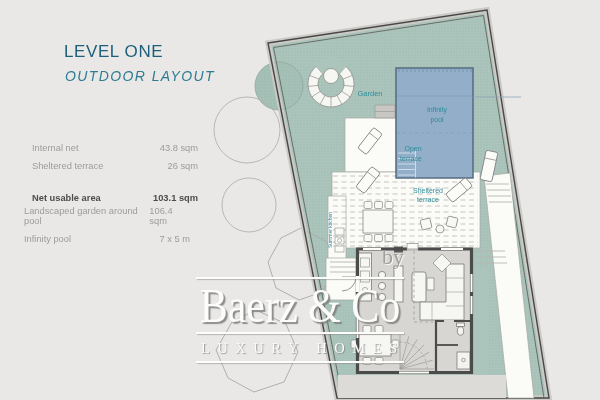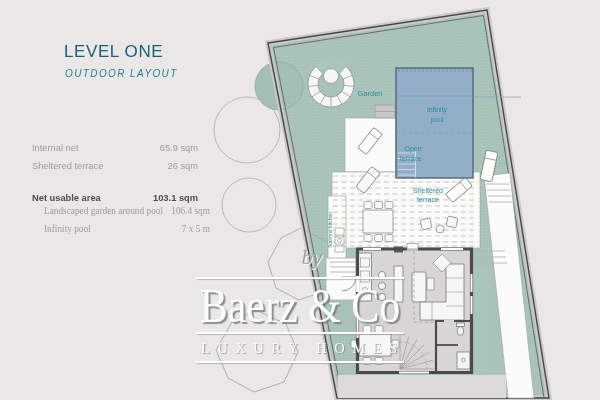--- a/index.html
+++ b/index.html
@@ -1,35 +1,35 @@
 <!DOCTYPE html>
 <html><head>
 <meta charset="utf-8">
 <style>
   html,body{margin:0;padding:0;}
   .screen{position:relative;width:600px;height:400px;background:#e9e8e6;overflow:hidden;
           font-family:"Liberation Sans",sans-serif;}
   
   .page-title{position:absolute;left:64px;top:42px;font-size:17px;font-weight:400;
               letter-spacing:.6px;color:#1d5f7b;}
-  .page-subtitle{position:absolute;left:65px;top:68px;font-size:10px;font-style:italic;
+  .page-subtitle{position:absolute;left:65px;top:68px;font-size:14px;font-style:italic;
                  letter-spacing:1.4px;color:#2d7c92;}
   .meas{position:absolute;left:32px;top:143px;width:166px;}
   .meas-row{display:flex;justify-content:space-between;font-size:9.3px;color:#9c9c9a;
             margin-bottom:8px;line-height:1.1;}
   .meas-row.emph{color:#4c4c4c;font-weight:700;margin-top:22px;}
-  .meas2{position:absolute;left:44px;top:206px;width:166px;font-family:Liberation Serif, serif;}
+  .meas2{position:absolute;left:24px;top:206px;width:166px;}
   
   svg{position:absolute;left:0;top:0;}
   .plan-label{font-family:"Liberation Sans",sans-serif;fill:#2e8d9c;}
   
   .watermark{position:absolute;left:196px;top:246px;width:208px;z-index:9;text-align:center;
              font-family:"Liberation Serif",serif;pointer-events:none;}
-  .wm-by{font-size:22px;color:#9f9f9d;text-align:center;margin:0 0 9px 24px;line-height:1;
-         text-shadow:1px 1px 0 rgba(255,255,255,.8);font-style:italic;}
+  .wm-by{font-size:22px;color:#9f9f9d;text-align:right;margin:0 0 9px 24px;line-height:1;
+         text-shadow:1px 1px 0 rgba(255,255,255,.8);}
   .wm-line{height:2px;background:#fdfdfc;box-shadow:1px 1px 1px rgba(140,140,140,.55);}
   .wm-brand{font-size:42px;color:#fcfcfb;line-height:1.2;margin:2px 0 1px 0;
             transform:scaleY(1.18);transform-origin:center;
             text-shadow:2px 1px 1px rgba(125,125,125,.85);white-space:nowrap;}
   .wm-tagline{font-size:14.5px;letter-spacing:7.5px;text-indent:5px;color:#fbfbfa;
               margin:6px 0 4px 0;text-shadow:1px 1px 1px rgba(125,125,125,.75);white-space:nowrap;text-align:center;}
 </style>
 </head>
 <body>
 
@@ -212,21 +212,21 @@
       <text class="plan-label" x="0" y="0" font-size="5" text-anchor="middle" transform="translate(332 230) rotate(-90)">Summer kitchen</text>
     </g>
   </svg>
 
   <div class="page-title">LEVEL ONE</div>
   <div class="page-subtitle">OUTDOOR LAYOUT</div>
 
   <div class="meas">
     <div class="meas-row">
       <span>Internal net</span>
-      <span>65.9 sqm</span>
+      <span>43.8 sqm</span>
     </div>
     <div class="meas-row">
       <span>Sheltered terrace</span>
       <span>26 sqm</span>
     </div>
     <div class="meas-row emph">
       <span>Net usable area</span>
       <span>103.1 sqm</span>
     </div>
   </div>

